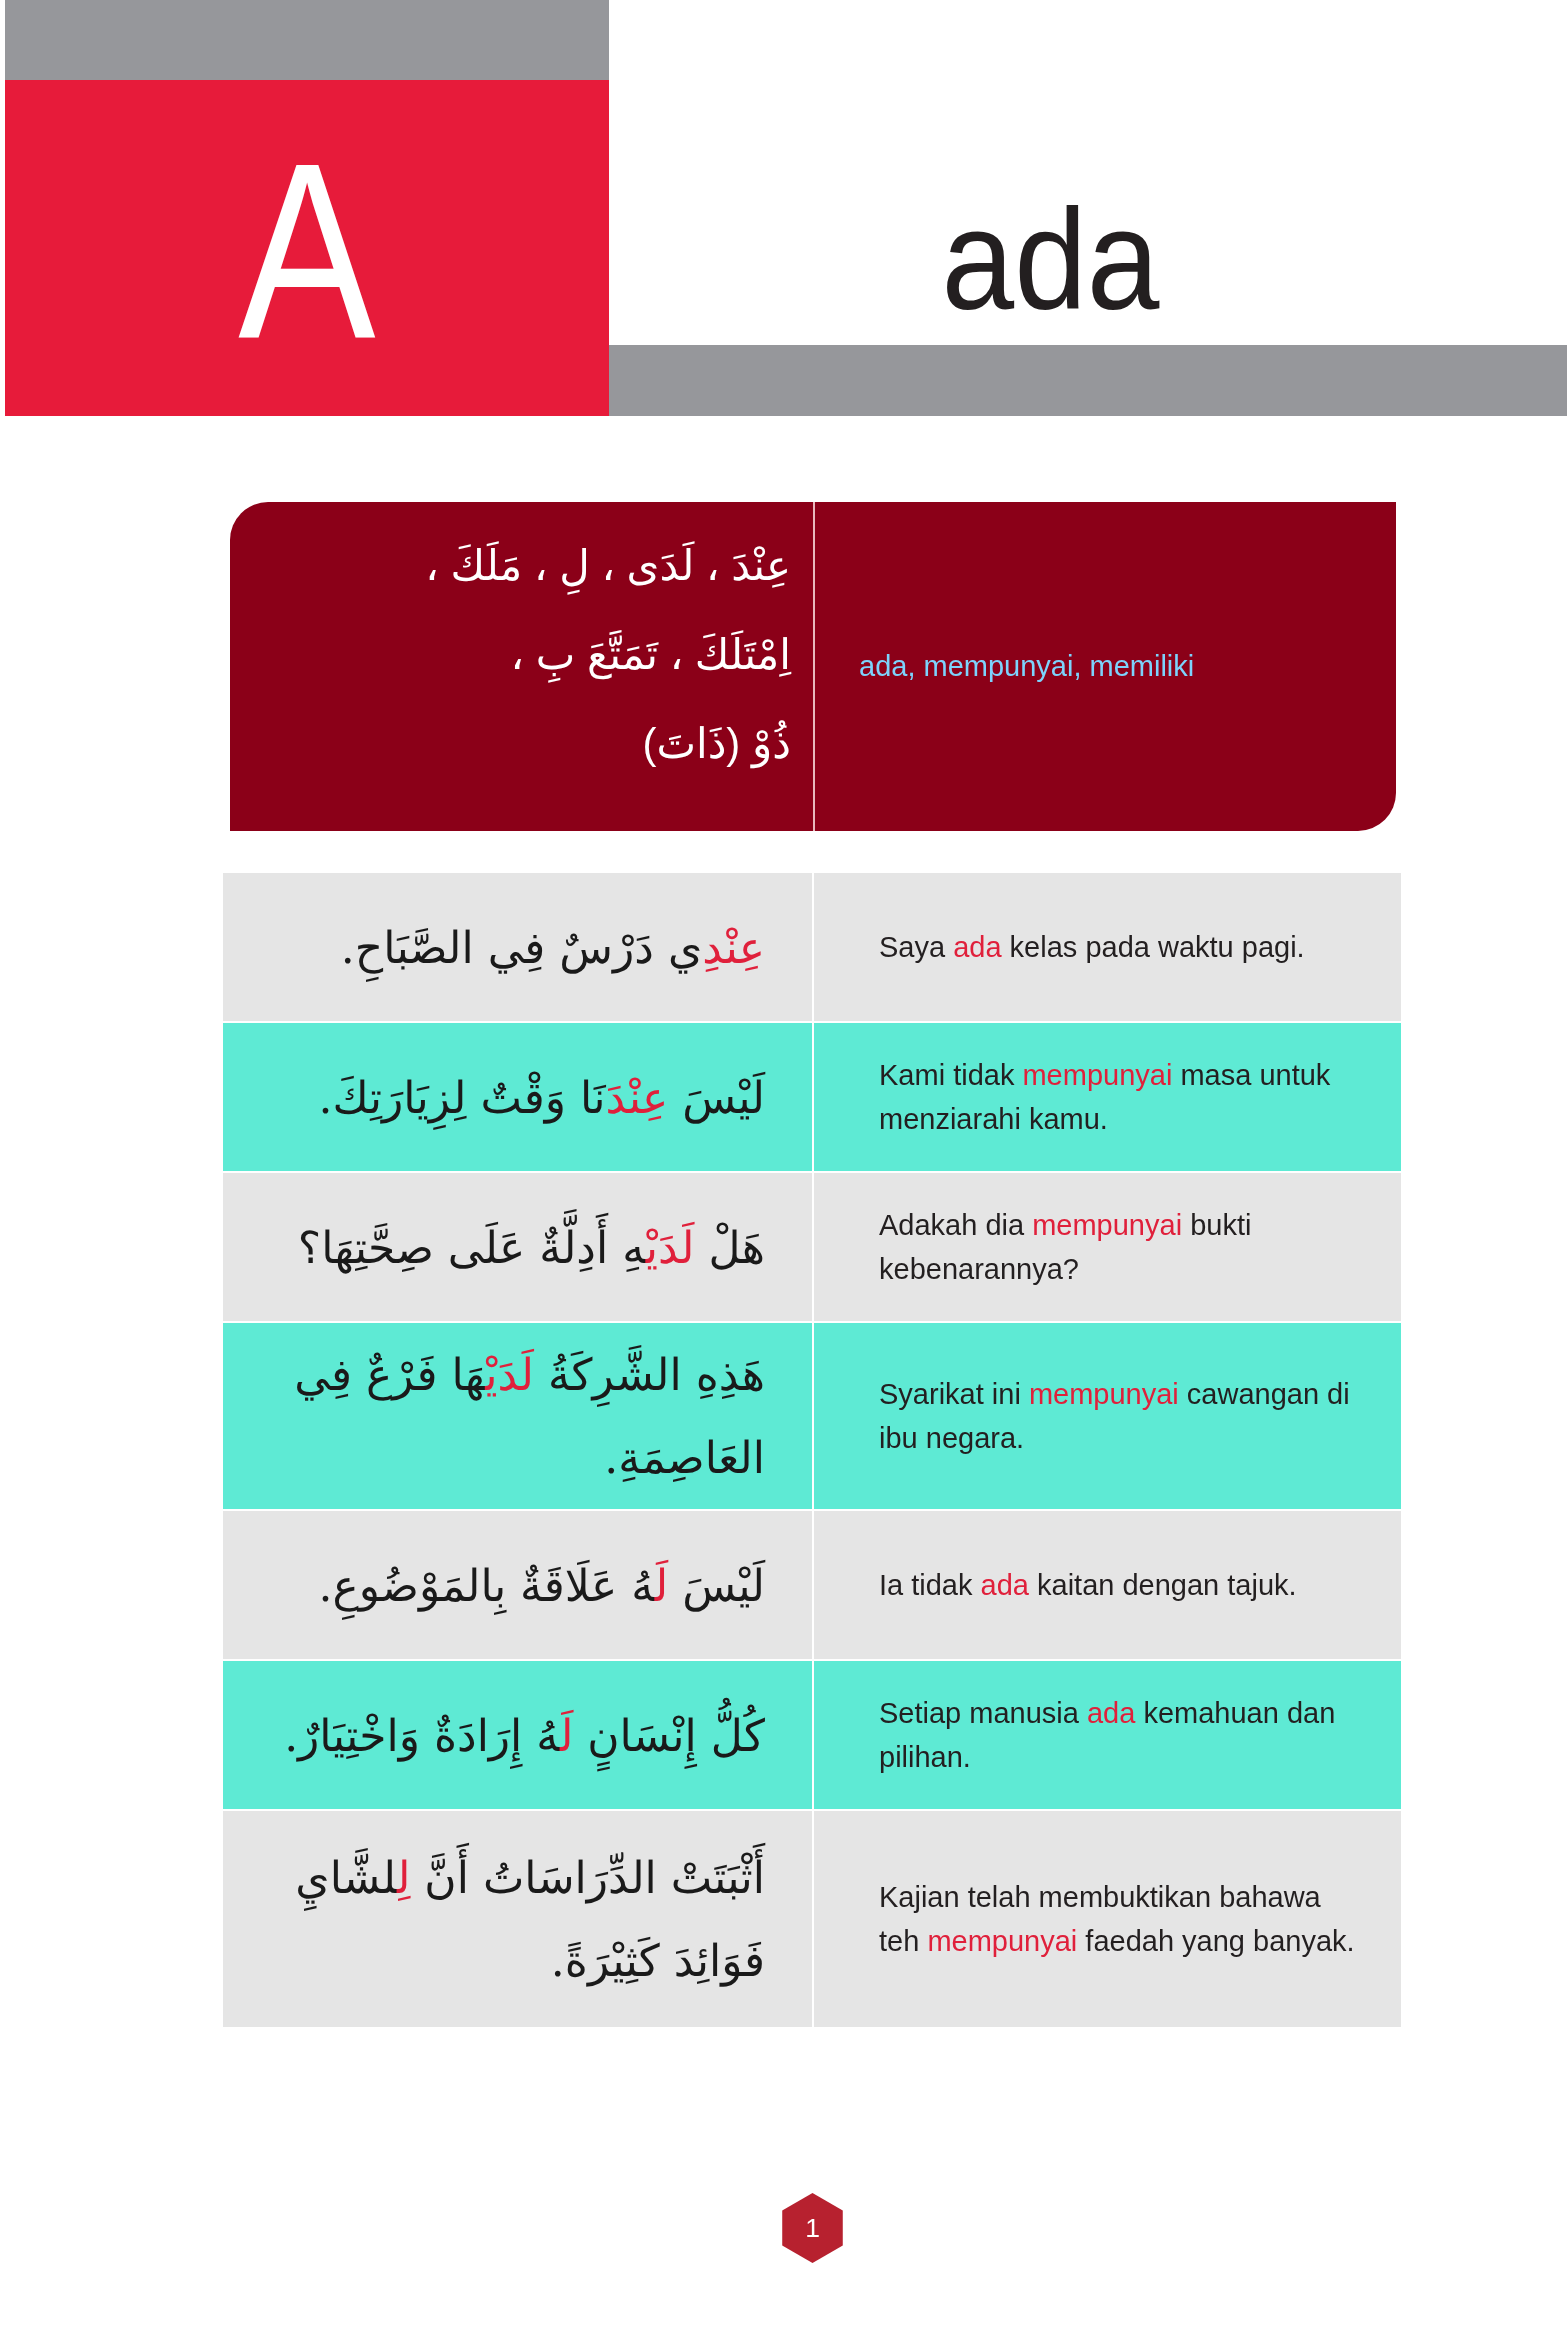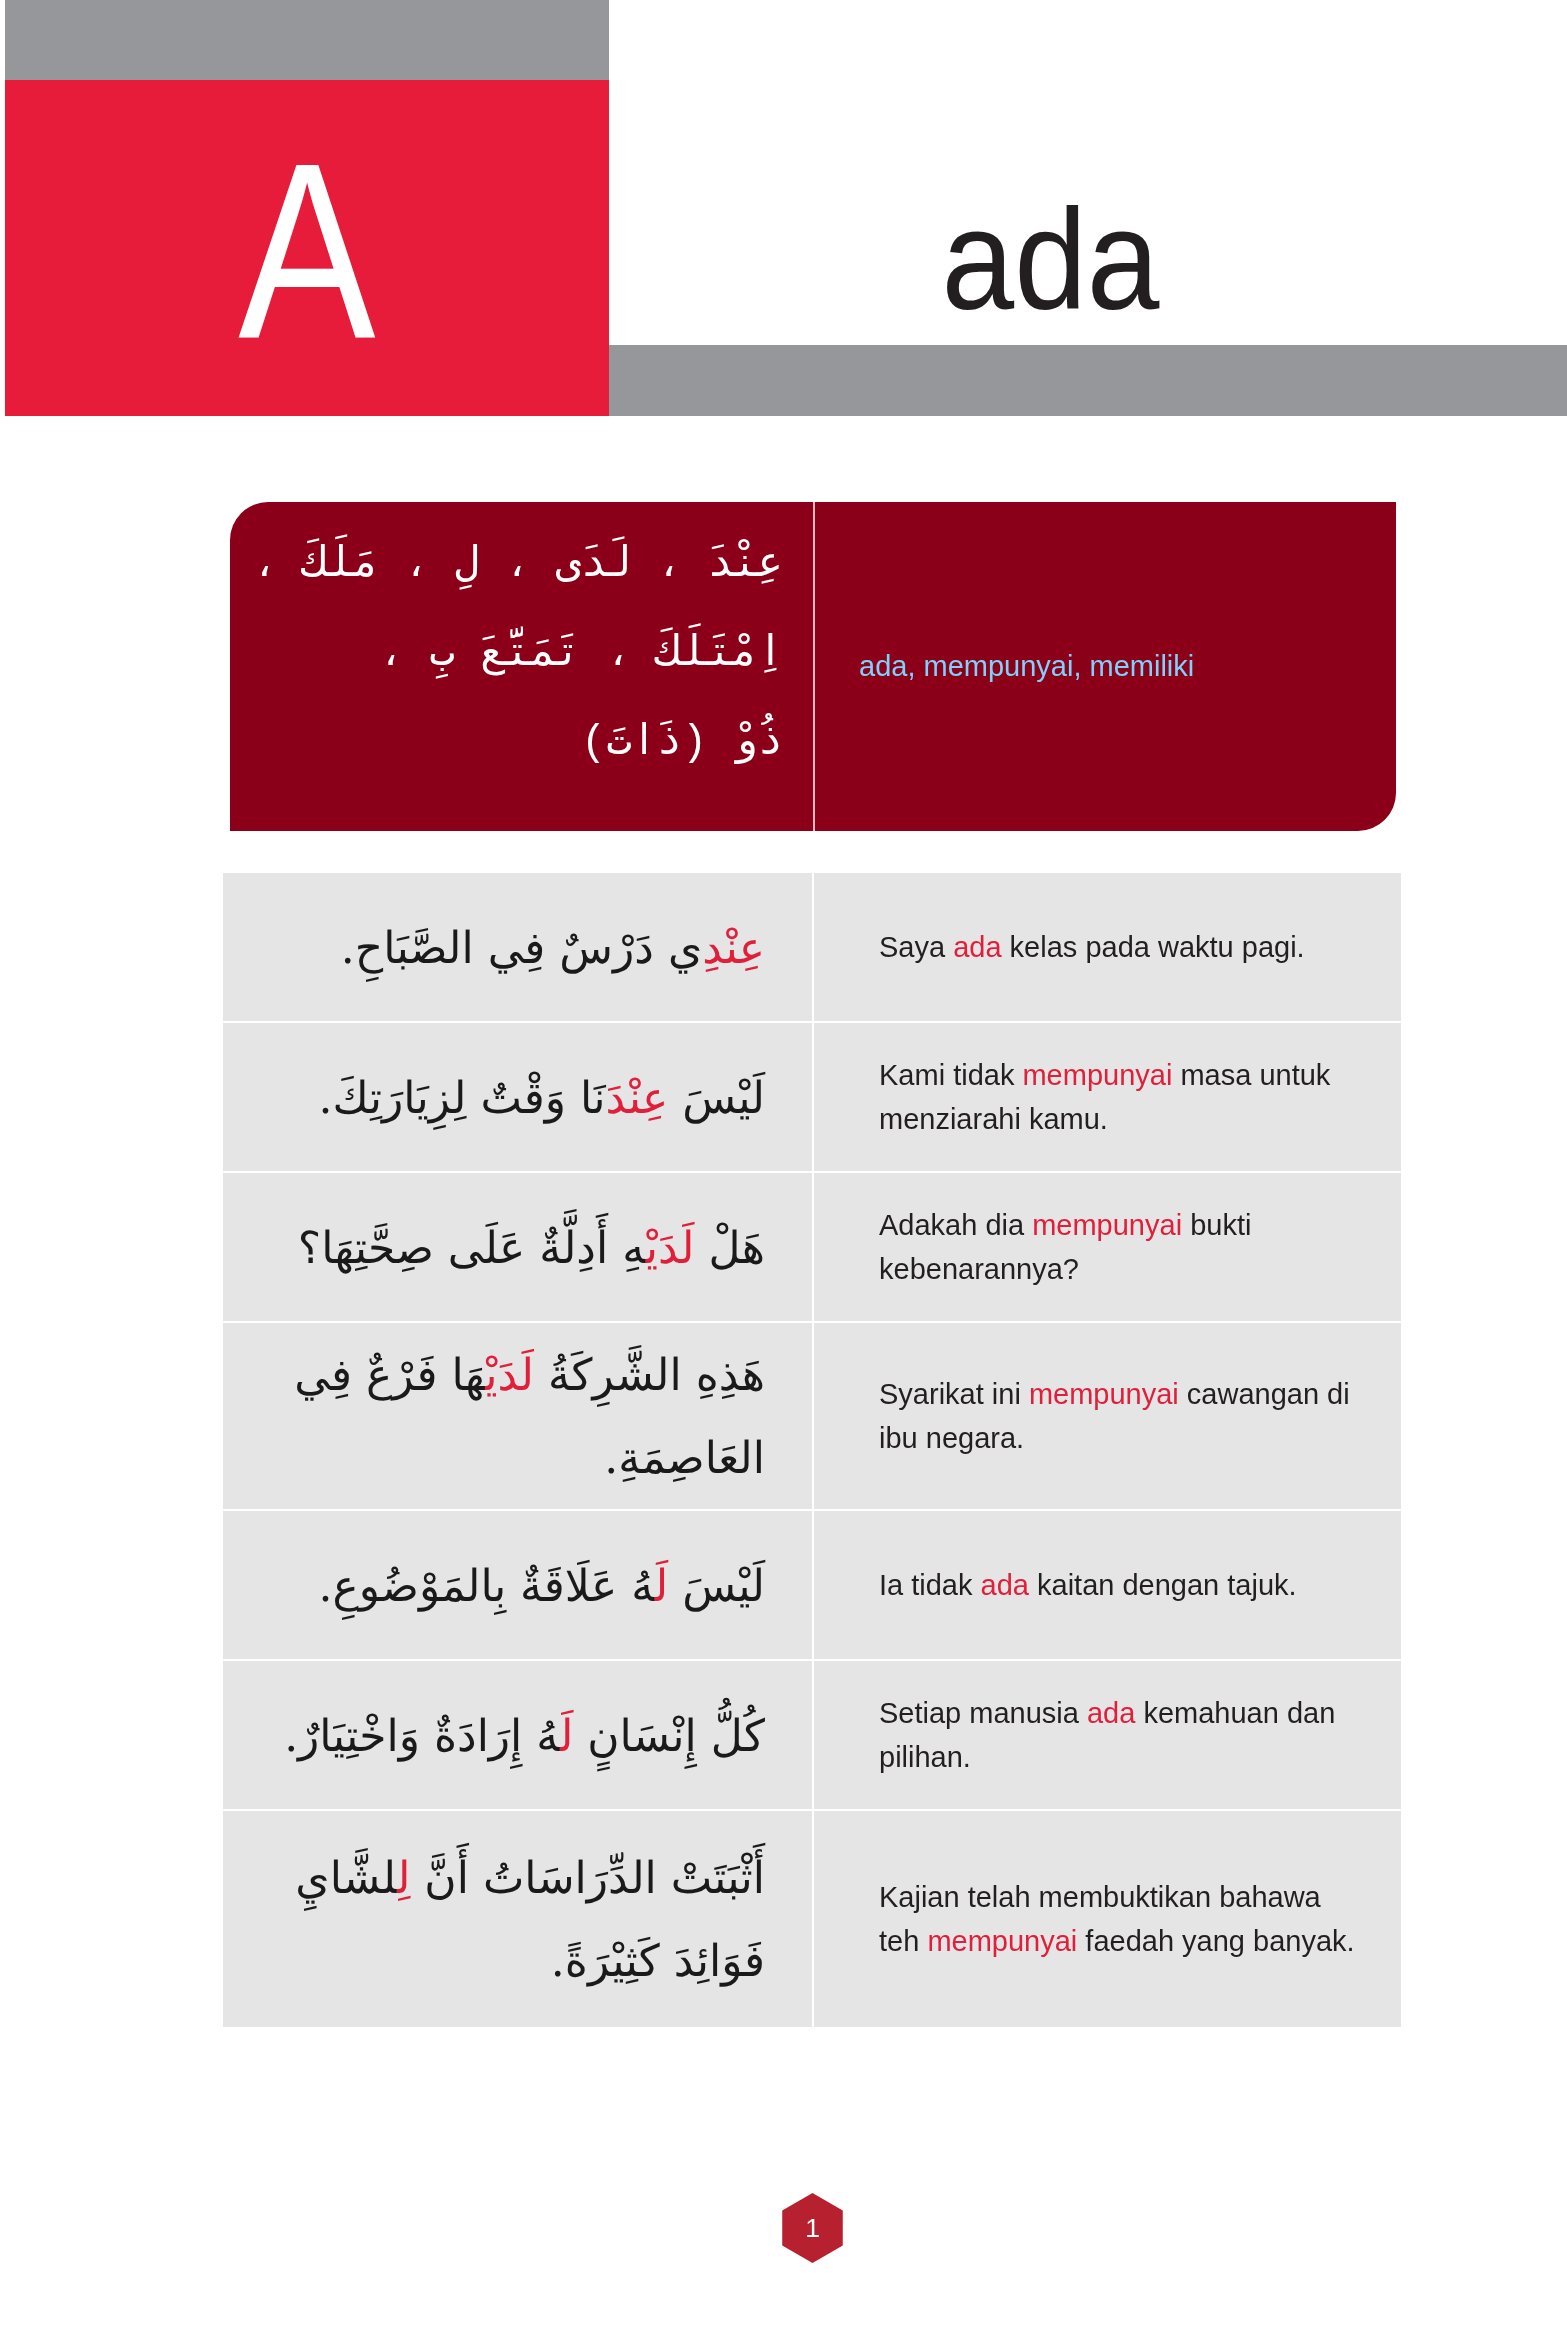--- a/index.html
+++ b/index.html
@@ -22,36 +22,36 @@
     font-size: 142px; line-height: 142px; color: #231f20;
     transform: scaleX(0.92);
   }
 
   .def-box {
     position: absolute; left: 230px; top: 502px; width: 1166px; height: 329px;
     background: #8b0018; border-radius: 38px 0 38px 0; overflow: hidden;
   }
   .def-divider { position: absolute; left: 583px; top: 0; width: 1.9px; height: 100%; background: #e9b8bd; }
   .def-arabic {
-    position: absolute; left: 4px; top: 0; width: 549px; height: 100%;
+    position: absolute; left: 12px; top: 0; width: 549px; height: 100%;
     direction: rtl; text-align: right;
-    font-family: Liberation Mono, monospace; color: #ffffff;
+    font-family: Liberation Sans, sans-serif; color: #ffffff;
     font-size: 42px; line-height: 89px;
     padding-top: 19px; box-sizing: border-box;
   }
   .def-malay {
     position: absolute; left: 629px; top: 0; height: 100%;
     display: flex; align-items: center;
     font-size: 29px; color: #7dd3fc;
   }
 
   .table { position: absolute; left: 223px; top: 873px; width: 1178px; }
   .row { display: flex; border-bottom: 2.8px solid #ffffff; box-sizing: border-box; }
   .row.dark { background: #e5e5e5; }
-  .row.light { background: #e5e5e5; }
+  .row.light { background: #5eead4; }
   .cell-ar {
     width: 591px; border-right: 2.8px solid #ffffff; box-sizing: border-box;
     direction: rtl; text-align: right;
     padding: 0 47px 0 19px;
     display: flex; align-items: center;
     font-family: "DejaVu Serif", serif; font-size: 44px; line-height: 83px; color: #1a1a1a;
   }
   .cell-ar .ar-text { width: 100%; }
   .cell-ms {
     flex: 1; padding: 0 38px 0 65px; box-sizing: border-box;

